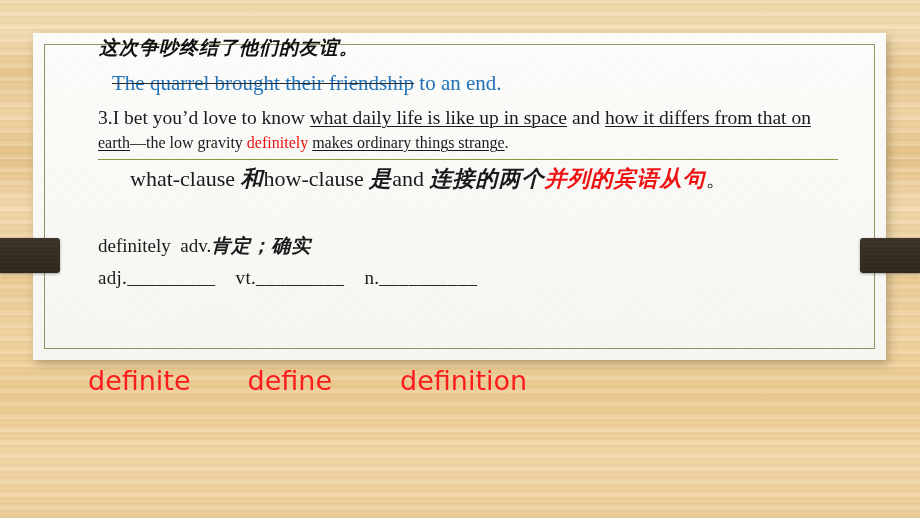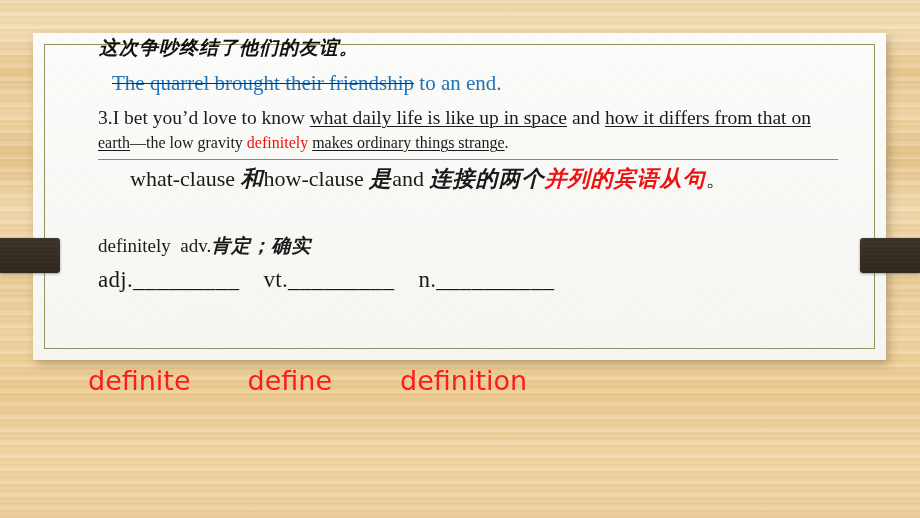--- a/index.html
+++ b/index.html
@@ -148,21 +148,21 @@
     top: 126px;
     left: 28px;
     width: 740px;
     height: 0;
     border-top: 1.5px solid #8c9140;
   }
 
   .l-mix1 { top: 131px; left: 28px; font-size: 22px; margin-left: 32px; }
   .l-mix2 { top: 166px; left: 28px; font-size: 19.5px; }
   .l-mix3 { top: 200px; left: 28px; font-size: 19px; }
-  .l-blanks { top: 234px; left: 28px; font-size: 23px; letter-spacing: 0.3px; }
+  .l-blanks { top: 234px; left: 28px; font-size: 19px; letter-spacing: 0.3px; }
 
   
   .l-vocab {
     top: 312px;
     left: 18px;
     font-family: "DejaVu Sans", sans-serif;
     font-size: 27px;
     color: #fc1c1c;
     margin-top: 20px;
   }

